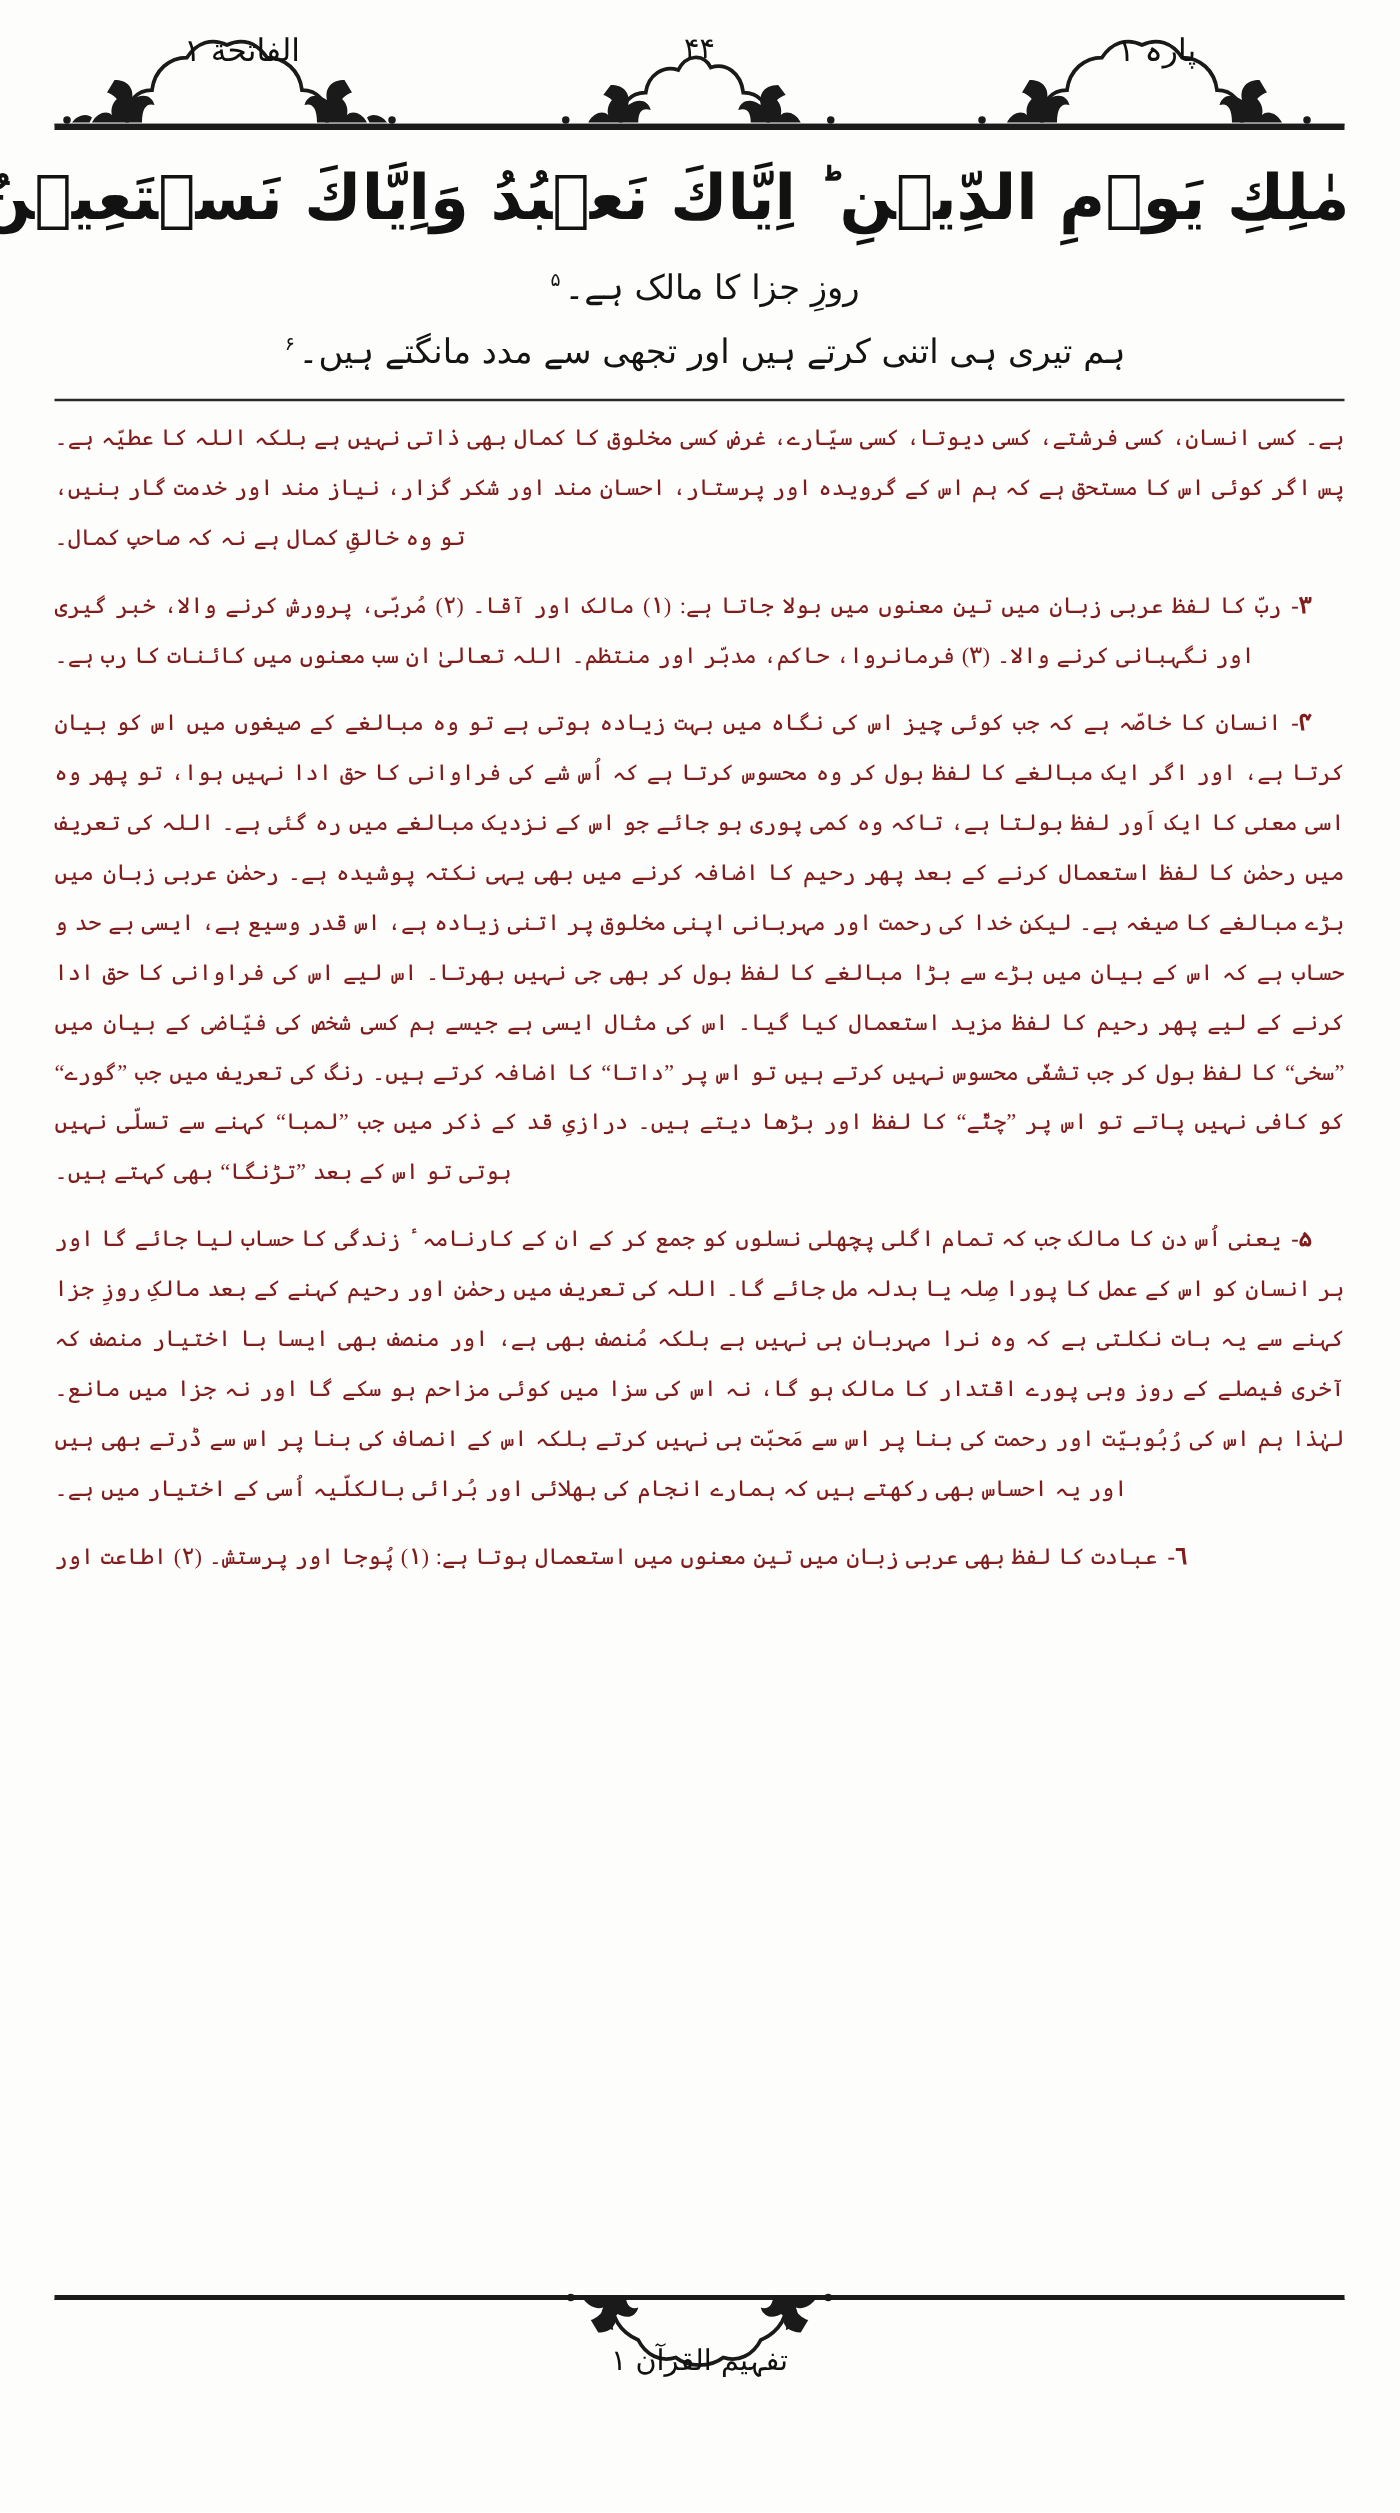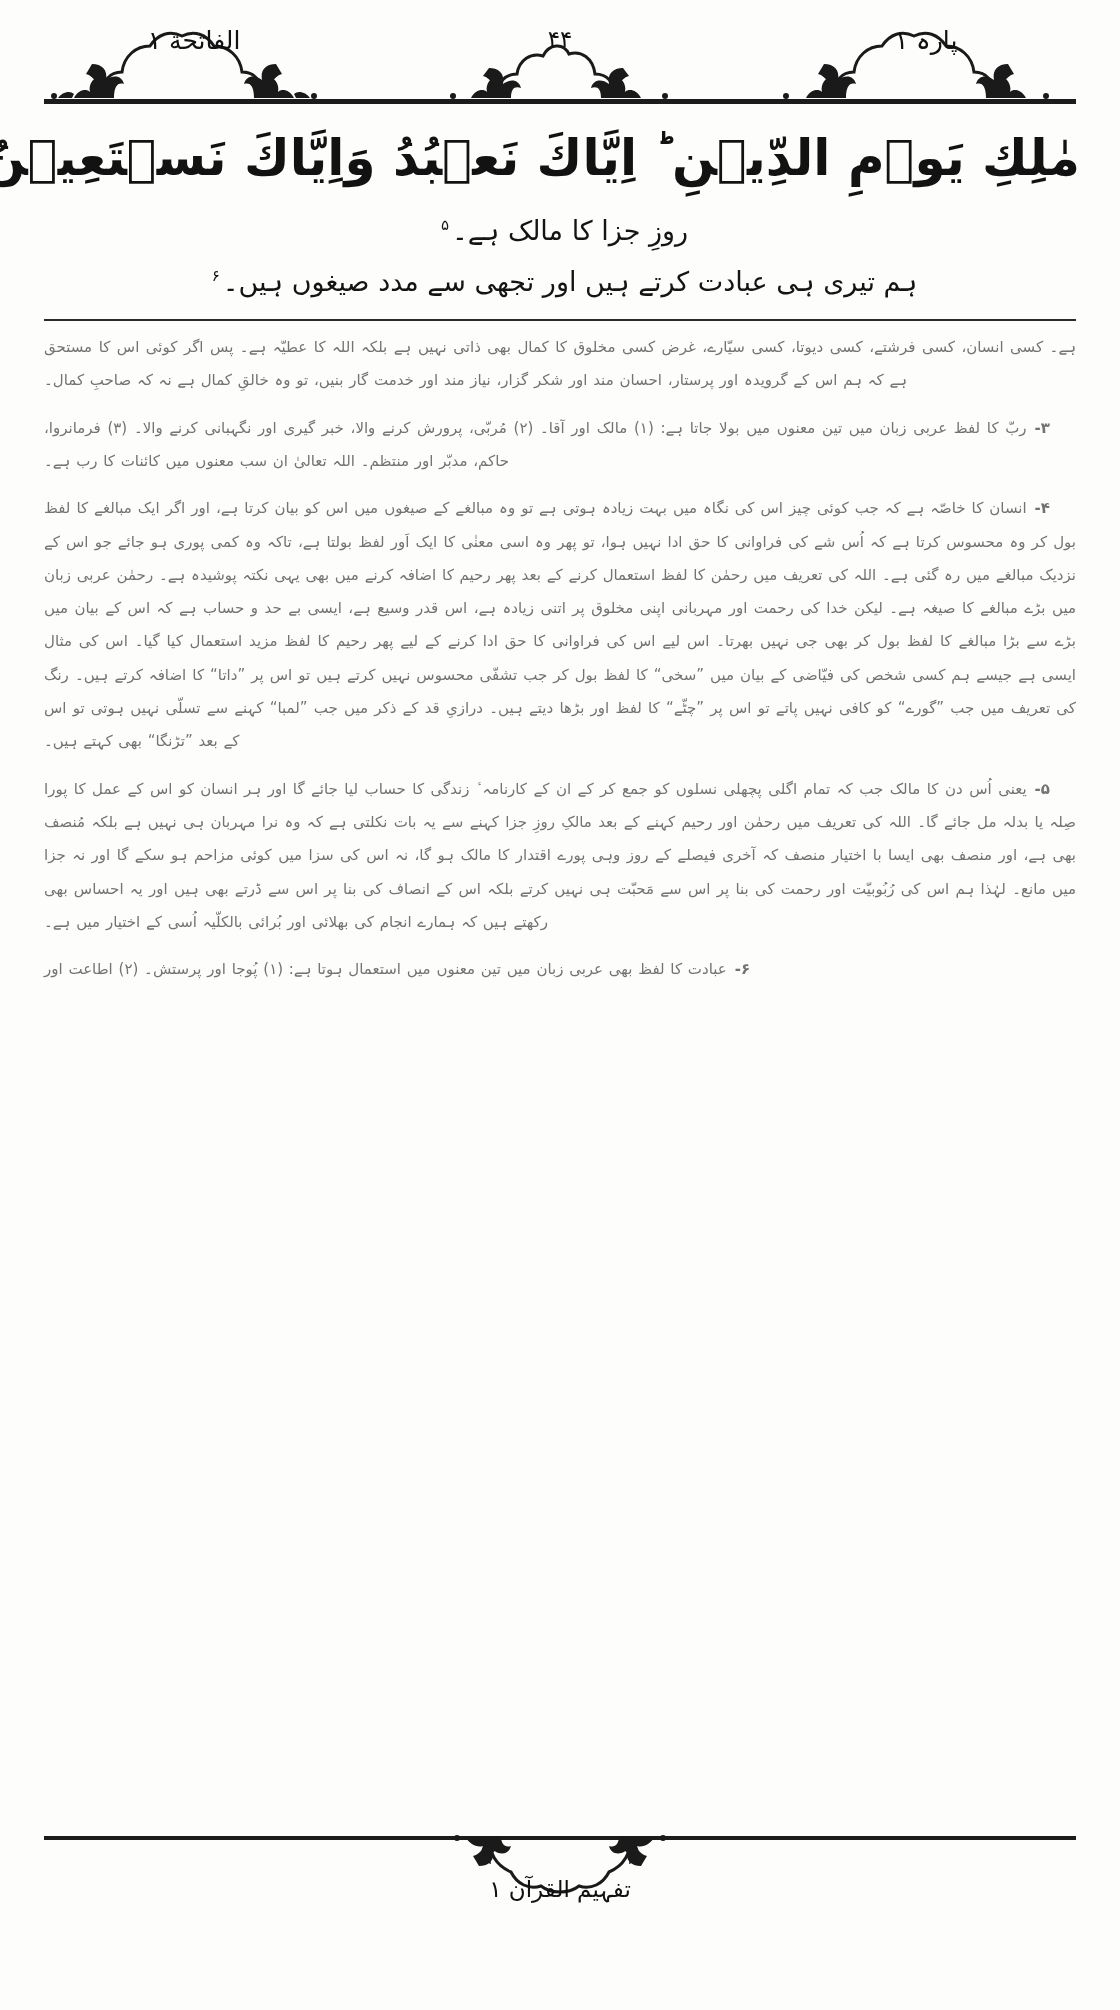--- a/index.html
+++ b/index.html
@@ -105,28 +105,29 @@
     height: 2px;
     background: #2a2a2a;
   }
 
   
   .commentary {
     margin: 10px 44px 0 44px;
     direction: rtl;
   }
   .para {
-    font-size: 15px;
+    font-size: 18px;
     line-height: 2.22;
-    color: #737373;
+    color: #7f1d1d;
     text-align: justify;
     text-align-last: left;
     margin: 0 0 14px 0;
     letter-spacing: 0;
     word-spacing: 1px;
+    font-family: Liberation Serif, serif;
   }
   .para.first-para { text-align-last: left; }
   .para .num {
     font-weight: 700;
     padding-left: 8px;
   }
   .para.indent-note { text-indent: 26px; }
 
   
   .page-footer {
@@ -245,21 +246,21 @@
 
   <div class="verse-block">
     <div class="verse-line">مٰلِكِ يَوۡمِ الدِّيۡنِ ؕ اِيَّاكَ نَعۡبُدُ وَاِيَّاكَ نَسۡتَعِيۡنُ ؕ</div>
   </div>
 
   <div class="translation-block">
     <div class="translation-line">
       <span>روزِ جزا کا مالک ہے۔</span><span class="sup-mark">۵</span>
     </div>
     <div class="translation-line">
-      <span>ہم تیری ہی عبادت کرتے ہیں اور تجھی سے مدد صیغوں ہیں۔</span><span class="sup-mark">۶</span>
+      <span>ہم تیری ہی اتنی کرتے ہیں اور تجھی سے مدد مانگتے ہیں۔</span><span class="sup-mark">۶</span>
     </div>
   </div>
 
   <div class="divider-rule"></div>
 
   <div class="commentary">
 
     <p class="para first-para">
       <span>ہے۔ کسی انسان، کسی فرشتے، کسی دیوتا، کسی سیّارے، غرض کسی مخلوق کا کمال بھی ذاتی نہیں ہے بلکہ اللہ کا عطیّہ ہے۔ پس اگر کوئی اس کا مستحق ہے کہ ہم اس کے گرویدہ اور پرستار، احسان مند اور شکر گزار، نیاز مند اور خدمت گار بنیں، تو وہ خالقِ کمال ہے نہ کہ صاحبِ کمال۔</span>
     </p>

